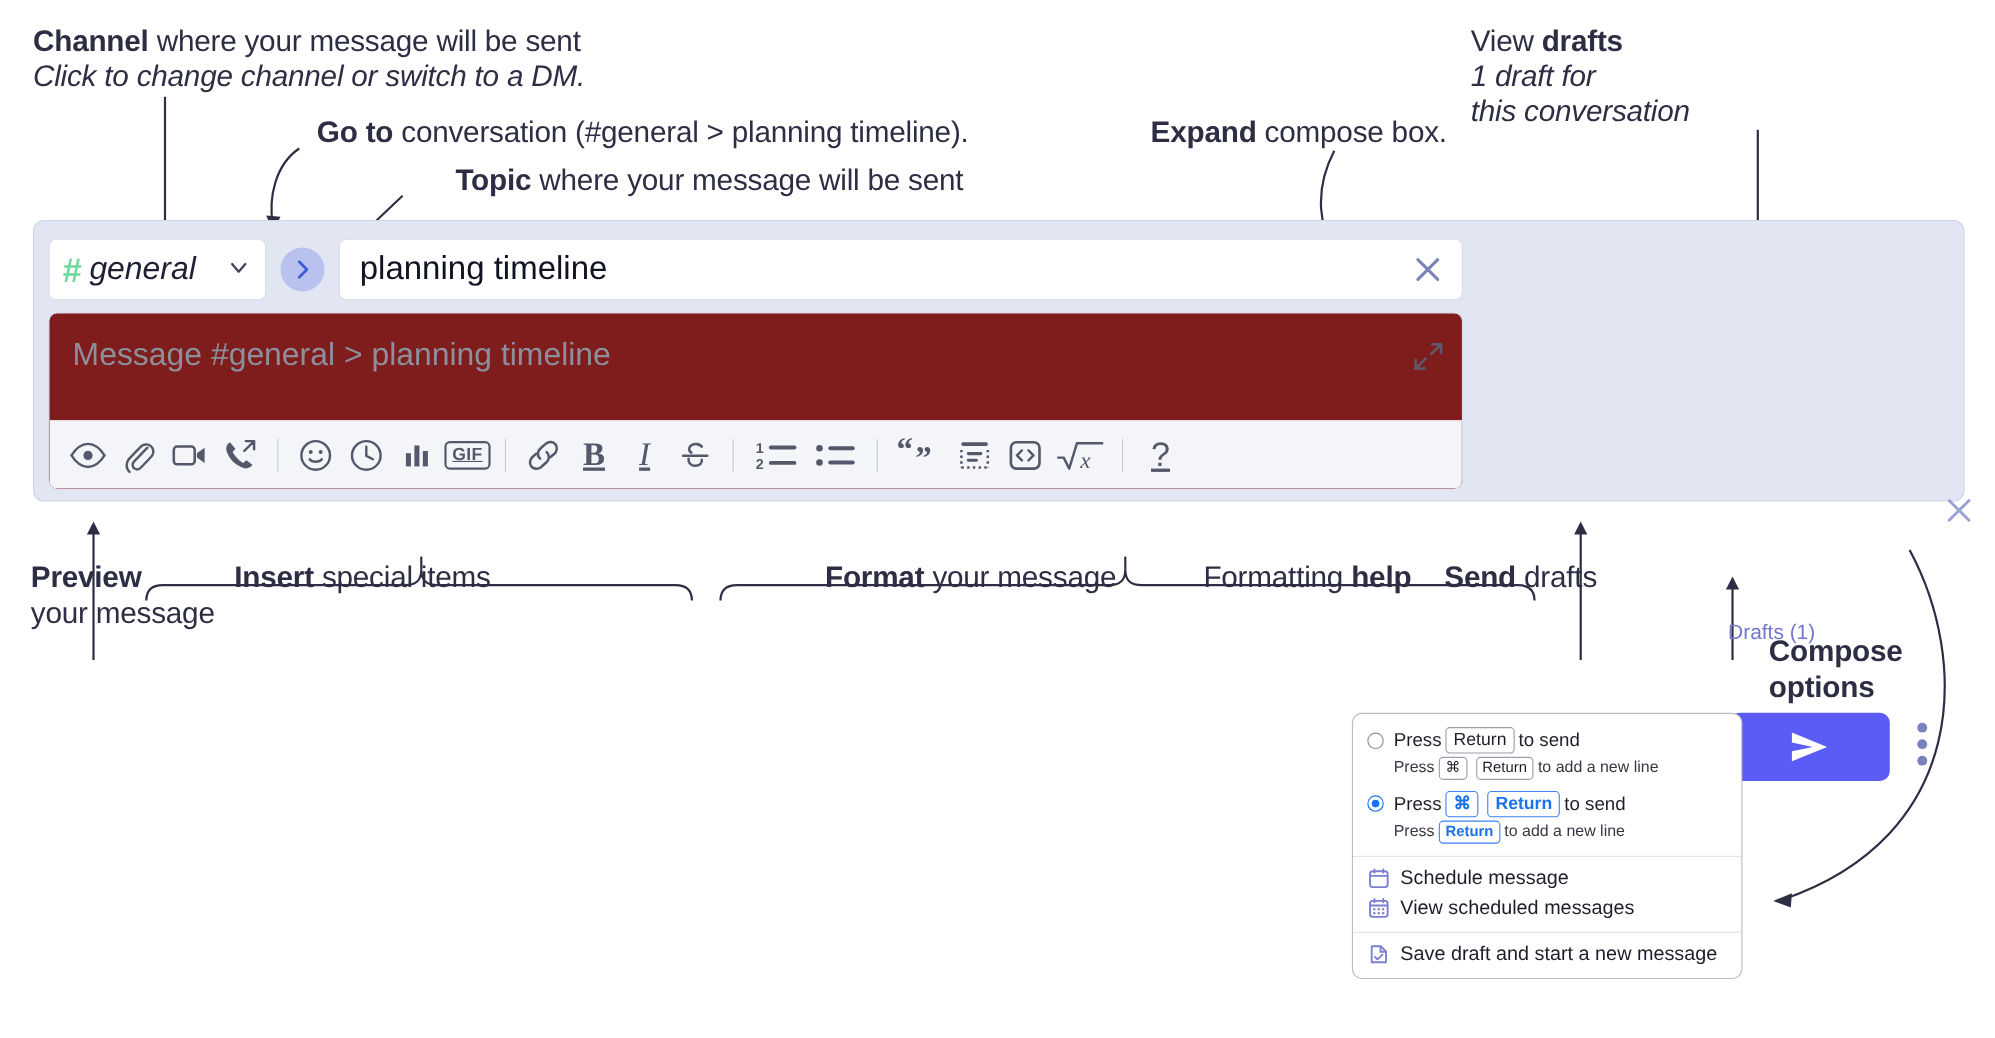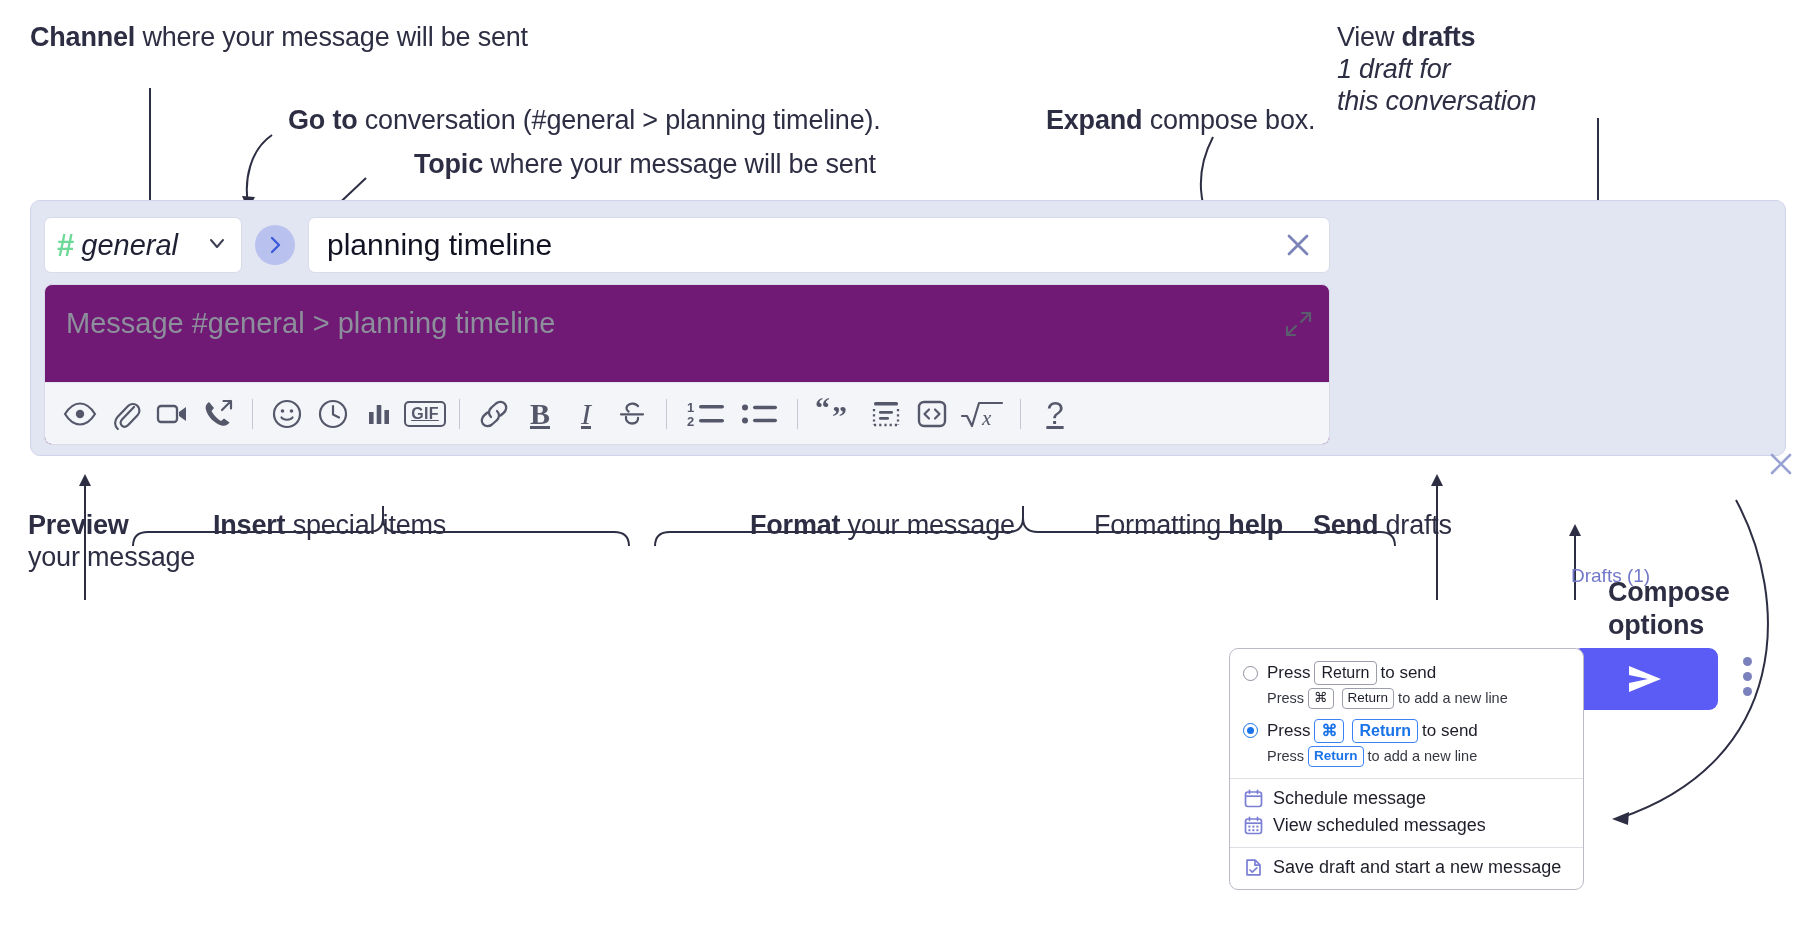--- a/index.html
+++ b/index.html
@@ -75,21 +75,21 @@
     display:flex;align-items:center;
     box-sizing:border-box;
     padding:0 14px 0 18px;
   }
   #topic-value{font-size:30px;color:#111222;flex:1;}
   #topic-clear{color:#7b83b8;cursor:pointer;padding-left:10px;display:flex;}
 
   
   #message-box{
     margin-top:11px;
-    background:#701a75;
+    background:#7f1d1d;
     border:1px solid #d9dbe9;
     border-radius:8px;
     overflow:hidden;
   }
   #message-area{height:97px;position:relative;}
   #placeholder{
     position:absolute;left:21px;top:22px;
     font-size:29px;color:#8d8f9c;
   }
   #expand-btn{
@@ -220,20 +220,21 @@
     <path d="M1575 600 L1575 528"></path>
     <path d="M1569 536 L1575 524 L1581 536 Z" fill="#2d2e43" stroke="none"></path>
 
     <path d="M1736 500 C1790 600 1790 760 1620 818"></path>
     <path d="M1629 812 L1612 819 L1628 825 Z" fill="#2d2e43" stroke="none"></path>
   </g>
 </svg>
 
 <div class="note" style="left:30px;top:22px;">
   <span><b>Channel</b><span> where your message will be sent</span></span>
+  <i class="sub">Click to change channel or switch to a DM.</i>
 </div>
 
 <div class="note" style="left:288px;top:105px;">
   <b>Go to</b><span> conversation (#general &gt; planning timeline).</span>
 </div>
 
 <div class="note" style="left:414px;top:149px;">
   <b>Topic</b><span> where your message will be sent</span>
 </div>
 

